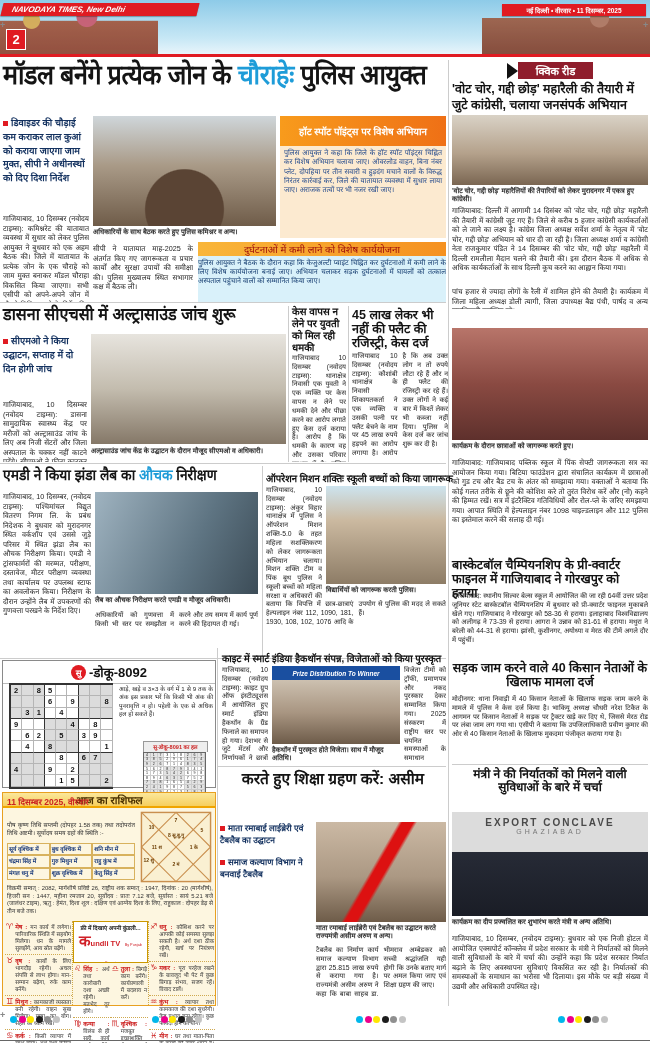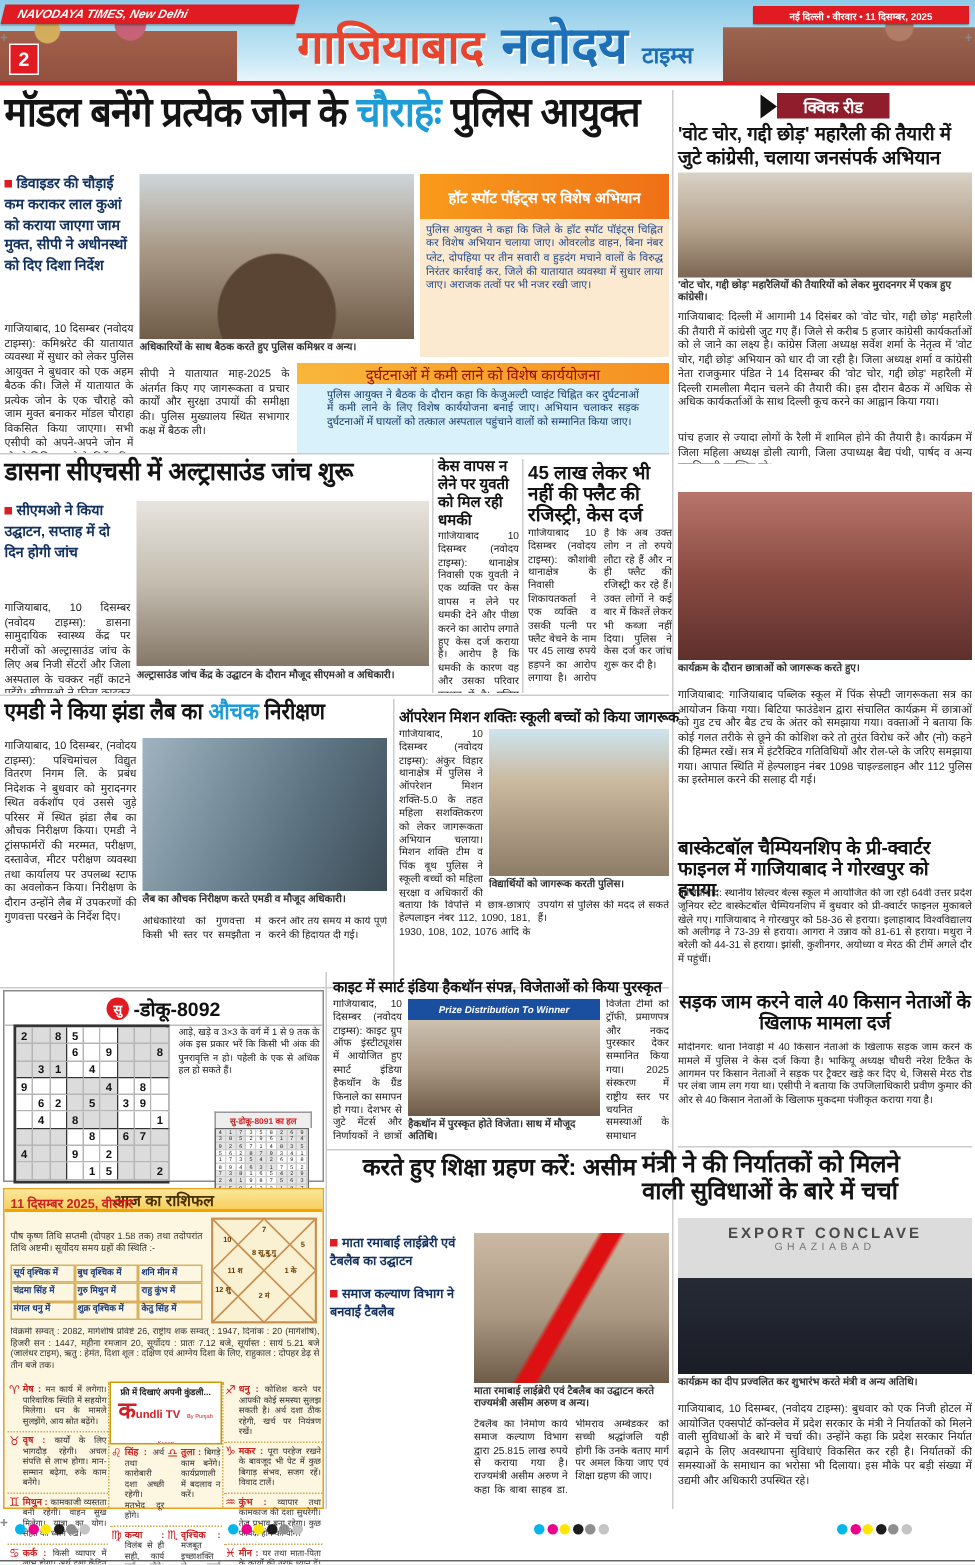--- a/index.html
+++ b/index.html
@@ -40,21 +40,21 @@
   .redrule{left:0;top:54px;width:650px;height:3px;background:#e01b22}
   .cropmark{position:absolute;color:#888;font-size:9px;font-weight:700}
   
   .qr-tagwrap{display:flex;align-items:center;justify-content:center}
   .qr-tri{width:0;height:0;border-top:8px solid transparent;border-bottom:8px solid transparent;border-left:11px solid #111}
   .qr-tag{background:#8f1d2c;color:#fff;font-size:11px;font-weight:800;padding:1px 18px}
   
   .boxtitle{height:30px;background:linear-gradient(90deg,#f89b1c,#ef7016);color:#fff;font-size:9.8px;font-weight:800;display:flex;align-items:center;justify-content:center}
   .boxbody-o{background:#fcead0;color:#234a8c;padding:3px 4px;font-size:7.1px;line-height:1.32;text-align:justify}
   .boxtitle2{height:14px;background:linear-gradient(90deg,#f9b63a,#f59120);color:#9c0a0a;font-size:9.8px;font-weight:400;display:flex;align-items:center;justify-content:center}
-  .boxbody-b{background:#d9f1fa;color:#123a6e;padding:3px 20px;font-size:7.1px;line-height:1.3;text-align:justify}
+  .boxbody-b{background:#d9f1fa;color:#123a6e;padding:3px 0;font-size:7.1px;line-height:1.3;text-align:justify}
   
   #sudoku-box{border:1px solid #8a8a8a}
   .sud-head{display:flex;align-items:center;justify-content:center;gap:3px;padding:2px 0;border-bottom:1px solid #bbb}
   .sud-logo{width:15px;height:15px;border-radius:50%;background:#e01b22;color:#fff;font-size:8.5px;font-weight:800;display:flex;align-items:center;justify-content:center}
   .sud-title{font-size:13px;font-weight:800;color:#111}
   #sudoku-grid{display:grid;grid-template-columns:repeat(9,11.3px);grid-template-rows:repeat(9,11.3px);border:2px solid #333;width:104px}
   .sg-cell{border-right:1px solid #b5b5b5;border-bottom:1px solid #b5b5b5;font-size:7.5px;font-weight:700;color:#111;display:flex;align-items:center;justify-content:center;background:#fff}
   .sg-cell.shade{background:#dcdcdc}
   .sg-cell.br{border-right:1.5px solid #333}
   .sg-cell.bb{border-bottom:1.5px solid #333}
@@ -101,25 +101,20 @@
   <div id="masthead" class="abs">
     <div class="monu monu-l"></div>
     <div class="monu monu-r"></div>
     <div class="ribbon ribbon-l">
         <span>NAVODAYA TIMES, New Delhi</span>
       </div>
     <div class="ribbon ribbon-r">
         <span>नई दिल्ली • वीरवार • 11 दिसम्बर, 2025</span>
       </div>
     <div class="pagebox">2</div>
-    <div id="title-wrap">
-      <span class="t-city">गाजियाबाद</span>
-      <span class="t-brand">नवोदय</span>
-      <span class="t-suffix">टाइम्स</span>
-    </div>
   </div>
   <div class="abs redrule"></div>
   <span class="cropmark" style="left:0;top:20px">+</span>
   <span class="cropmark" style="left:643px;top:20px">+</span>
 
   <div class="abs" style="left:3px;top:60px;width:460px;height:42px">
     <span class="hl nowrap" style="font-size:27px;letter-spacing:-.5px;transform:scaleX(.93)">
       <span>मॉडल बनेंगे प्रत्येक जोन के </span><span class="blue">चौराहेः</span><span> पुलिस आयुक्त</span>
     </span>
   </div>
@@ -398,21 +393,21 @@
     <span class="sq"></span><span>माता रमाबाई लाईब्रेरी एवं टैबलैब का उद्घाटन</span>
   </div>
   <div class="abs subhead" style="left:220px;top:856px;width:92px;font-size:8.5px">
     <span class="sq"></span><span>समाज कल्याण विभाग ने बनवाई टैबलैब</span>
   </div>
   <div class="abs photo" style="left:316px;top:822px;width:130px;height:100px;background:linear-gradient(120deg,transparent 44%,#d11 46%,#d11 52%,transparent 54%),linear-gradient(180deg,#cbb9a4 0%,#ab9883 55%,#6e5c49 100%)"></div>
   <div class="abs cap" style="left:316px;top:924px;width:130px">माता रमाबाई लाईब्रेरी एवं टैबलैब का उद्घाटन करते राज्यमंत्री असीम अरुण व अन्य।</div>
   <div class="abs bts cols2" style="left:316px;top:946px;width:130px;height:60px;overflow:hidden">टैबलैब का निर्माण कार्य समाज कल्याण विभाग द्वारा 25.815 लाख रुपये से कराया गया है। राज्यमंत्री असीम अरुण ने कहा कि बाबा साहब डा. भीमराव अम्बेडकर को सच्ची श्रद्धांजलि यही होगी कि उनके बताए मार्ग पर अमल किया जाए एवं शिक्षा ग्रहण की जाए।</div>
 
   <div class="abs hline" style="left:452px;top:764px;width:196px"></div>
-  <div class="abs hl" style="left:428px;top:768px;width:196px;font-size:16px;">मंत्री ने की निर्यातकों को मिलने वाली सुविधाओं के बारे में चर्चा</div>
+  <div class="abs hl" style="left:452px;top:768px;width:196px;font-size:12px;text-align:center">मंत्री ने की निर्यातकों को मिलने वाली सुविधाओं के बारे में चर्चा</div>
   <div class="abs photo" style="left:452px;top:812px;width:196px;height:104px;background:linear-gradient(180deg,#2e3340 0%,#1a1d26 100%)">
     <div class="exp-banner">
       <div class="exp1">EXPORT CONCLAVE</div>
       <div class="exp2">GHAZIABAD</div>
     </div>
   </div>
   <div class="abs cap" style="left:452px;top:918px;width:196px">कार्यक्रम का दीप प्रज्वलित कर शुभारंभ करते मंत्री व अन्य अतिथि।</div>
   <div class="abs bt" style="left:452px;top:934px;width:196px;height:72px;overflow:hidden">गाजियाबाद, 10 दिसम्बर, (नवोदय टाइम्स): बुधवार को एक निजी होटल में आयोजित एक्सपोर्ट कॉन्क्लेव में प्रदेश सरकार के मंत्री ने निर्यातकों को मिलने वाली सुविधाओं के बारे में चर्चा की। उन्होंने कहा कि प्रदेश सरकार निर्यात बढ़ाने के लिए अवस्थापना सुविधाएं विकसित कर रही है। निर्यातकों की समस्याओं के समाधान का भरोसा भी दिलाया। इस मौके पर बड़ी संख्या में उद्यमी और अधिकारी उपस्थित रहे।</div>
 
   <div id="rashi-box" class="abs" style="left:2px;top:792px;width:214px;height:214px">

